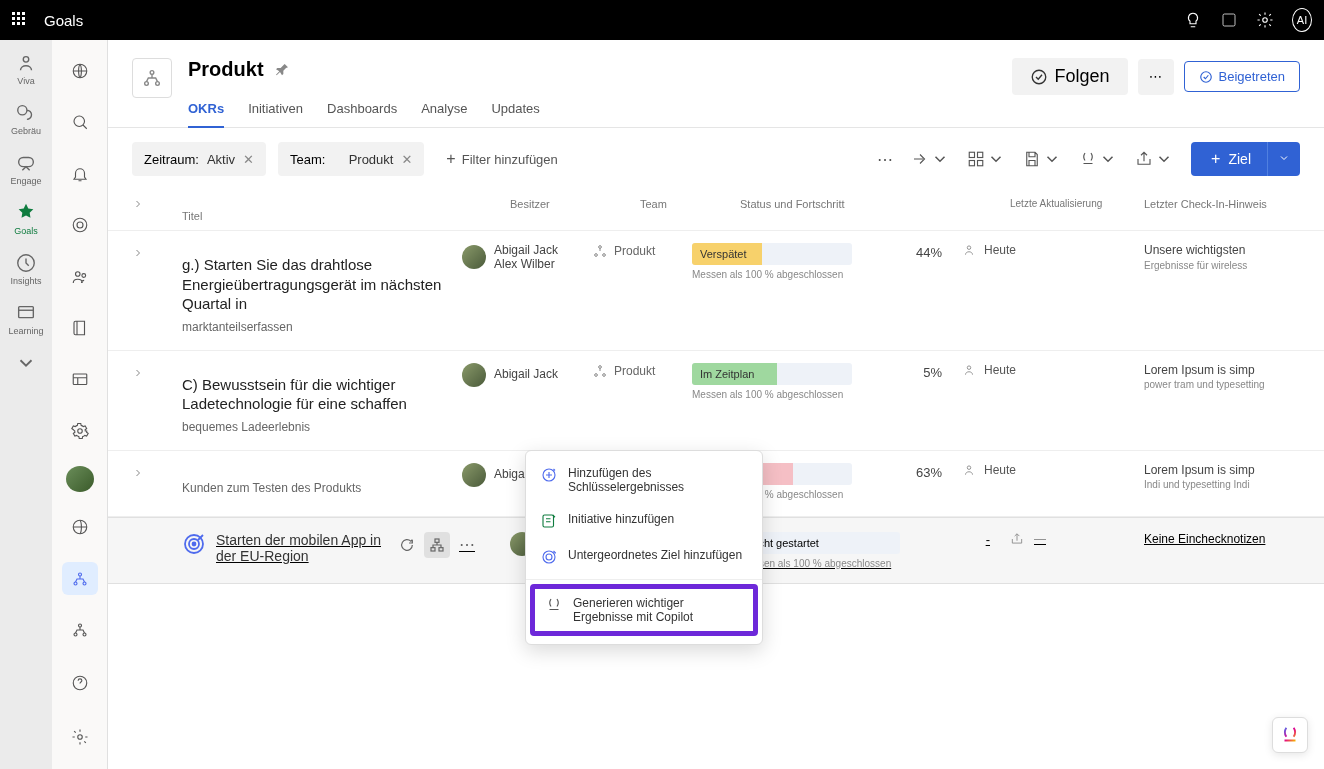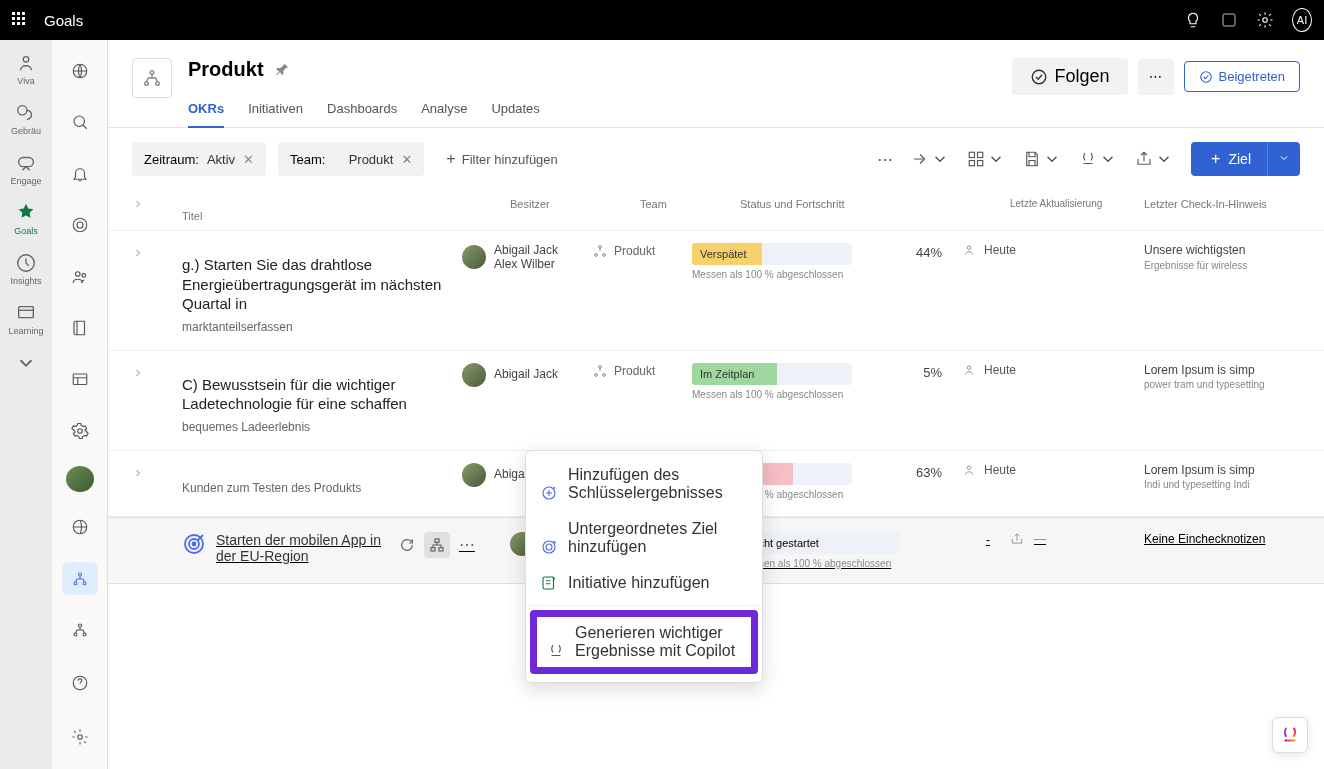--- a/index.html
+++ b/index.html
@@ -87,23 +87,23 @@
 
 .row-obj { display: flex; padding: 14px 24px; align-items: flex-start; background: #f6f6f6; border-top: 1px solid #e0e0e0; border-bottom: 1px solid #e0e0e0; text-decoration: underline; }
 .obj-icon { width: 24px; height: 24px; margin-right: 10px; margin-left: 50px; color: #4f6bed; }
 .obj-title { font-size: 14px; color: #333; flex: 1; }
 .obj-actions { display: flex; gap: 4px; margin-right: 30px; }
 .obj-actions .act { width: 26px; height: 26px; display: flex; align-items: center; justify-content: center; border-radius: 4px; cursor: pointer; color: #666; }
 .obj-actions .act.active { background: #e0e0e0; }
 
 
 .dropdown { position: absolute; top: 450px; left: 525px; width: 238px; background: #fff; border: 1px solid #ddd; border-radius: 6px; box-shadow: 0 6px 20px rgba(0,0,0,0.15); padding: 6px 0; z-index: 100; }
-.dropdown .item { display: flex; align-items: flex-end; gap: 10px; padding: 9px 14px; font-size: 16px; color: #333; cursor: pointer; }
+.dropdown .item { display: flex; align-items: flex-start; gap: 10px; padding: 9px 14px; font-size: 12px; color: #333; cursor: pointer; }
 .dropdown .item svg { width: 18px; height: 18px; flex-shrink: 0; }
-.dropdown .item.highlighted { border: 7px solid #6d28d9; border-radius: 4px; margin: 2px 4px; padding: 7px 10px; }
+.dropdown .item.highlighted { border: 5px solid #6d28d9; border-radius: 4px; margin: 2px 4px; padding: 7px 10px; }
 .dropdown hr { border: none; border-top: 1px solid #eee; margin: 4px 0; }
 
 
 .copilot-float { position: absolute; bottom: 16px; right: 16px; width: 36px; height: 36px; background: #fff; border: 1px solid #ddd; border-radius: 6px; box-shadow: 0 2px 8px rgba(0,0,0,0.1); display: flex; align-items: center; justify-content: center; cursor: pointer; }
 
 .chevron-small { width: 10px; height: 10px; }
 </style>
 </head>
 <body>
 
@@ -617,33 +617,33 @@
 
 <div class="dropdown">
   <div class="item">
     <svg viewBox="0 0 24 24" fill="none" stroke="#4f6bed" stroke-width="1.5">
         <circle cx="12" cy="12" r="8"></circle>
         <path d="M12 8v8M8 12h8M18 4l2 2"></path>
       </svg>
     <span>Hinzufügen des Schlüsselergebnisses</span>
   </div>
   <div class="item">
+    <svg viewBox="0 0 24 24" fill="none" stroke="#0f7c3f" stroke-width="1.5">
+        <rect x="4" y="4" width="14" height="16" rx="2"></rect>
+        <path d="M8 9h6M8 13h6M17 4l3 3"></path>
+      </svg>
+    <span>Initiative hinzufügen</span>
+  </div>
+  <div class="item">
     <svg viewBox="0 0 24 24" fill="none" stroke="#4f6bed" stroke-width="1.5">
         <circle cx="12" cy="12" r="8"></circle>
         <circle cx="12" cy="12" r="4"></circle>
         <path d="M18 4l3 3"></path>
       </svg>
     <span>Untergeordnetes Ziel hinzufügen</span>
-  </div>
-  <div class="item">
-    <svg viewBox="0 0 24 24" fill="none" stroke="#0f7c3f" stroke-width="1.5">
-        <rect x="4" y="4" width="14" height="16" rx="2"></rect>
-        <path d="M8 9h6M8 13h6M17 4l3 3"></path>
-      </svg>
-    <span>Initiative hinzufügen</span>
   </div>
   <hr>
   <div class="item highlighted">
     <svg viewBox="0 0 24 24" fill="none" stroke="#555" stroke-width="1.5">
         <path d="M8 4c-2 3-2 7 0 10M16 4c2 3 2 7 0 10M6 18h12"></path>
       </svg>
     <span>Generieren wichtiger Ergebnisse mit Copilot</span>
   </div>
 </div>
 

